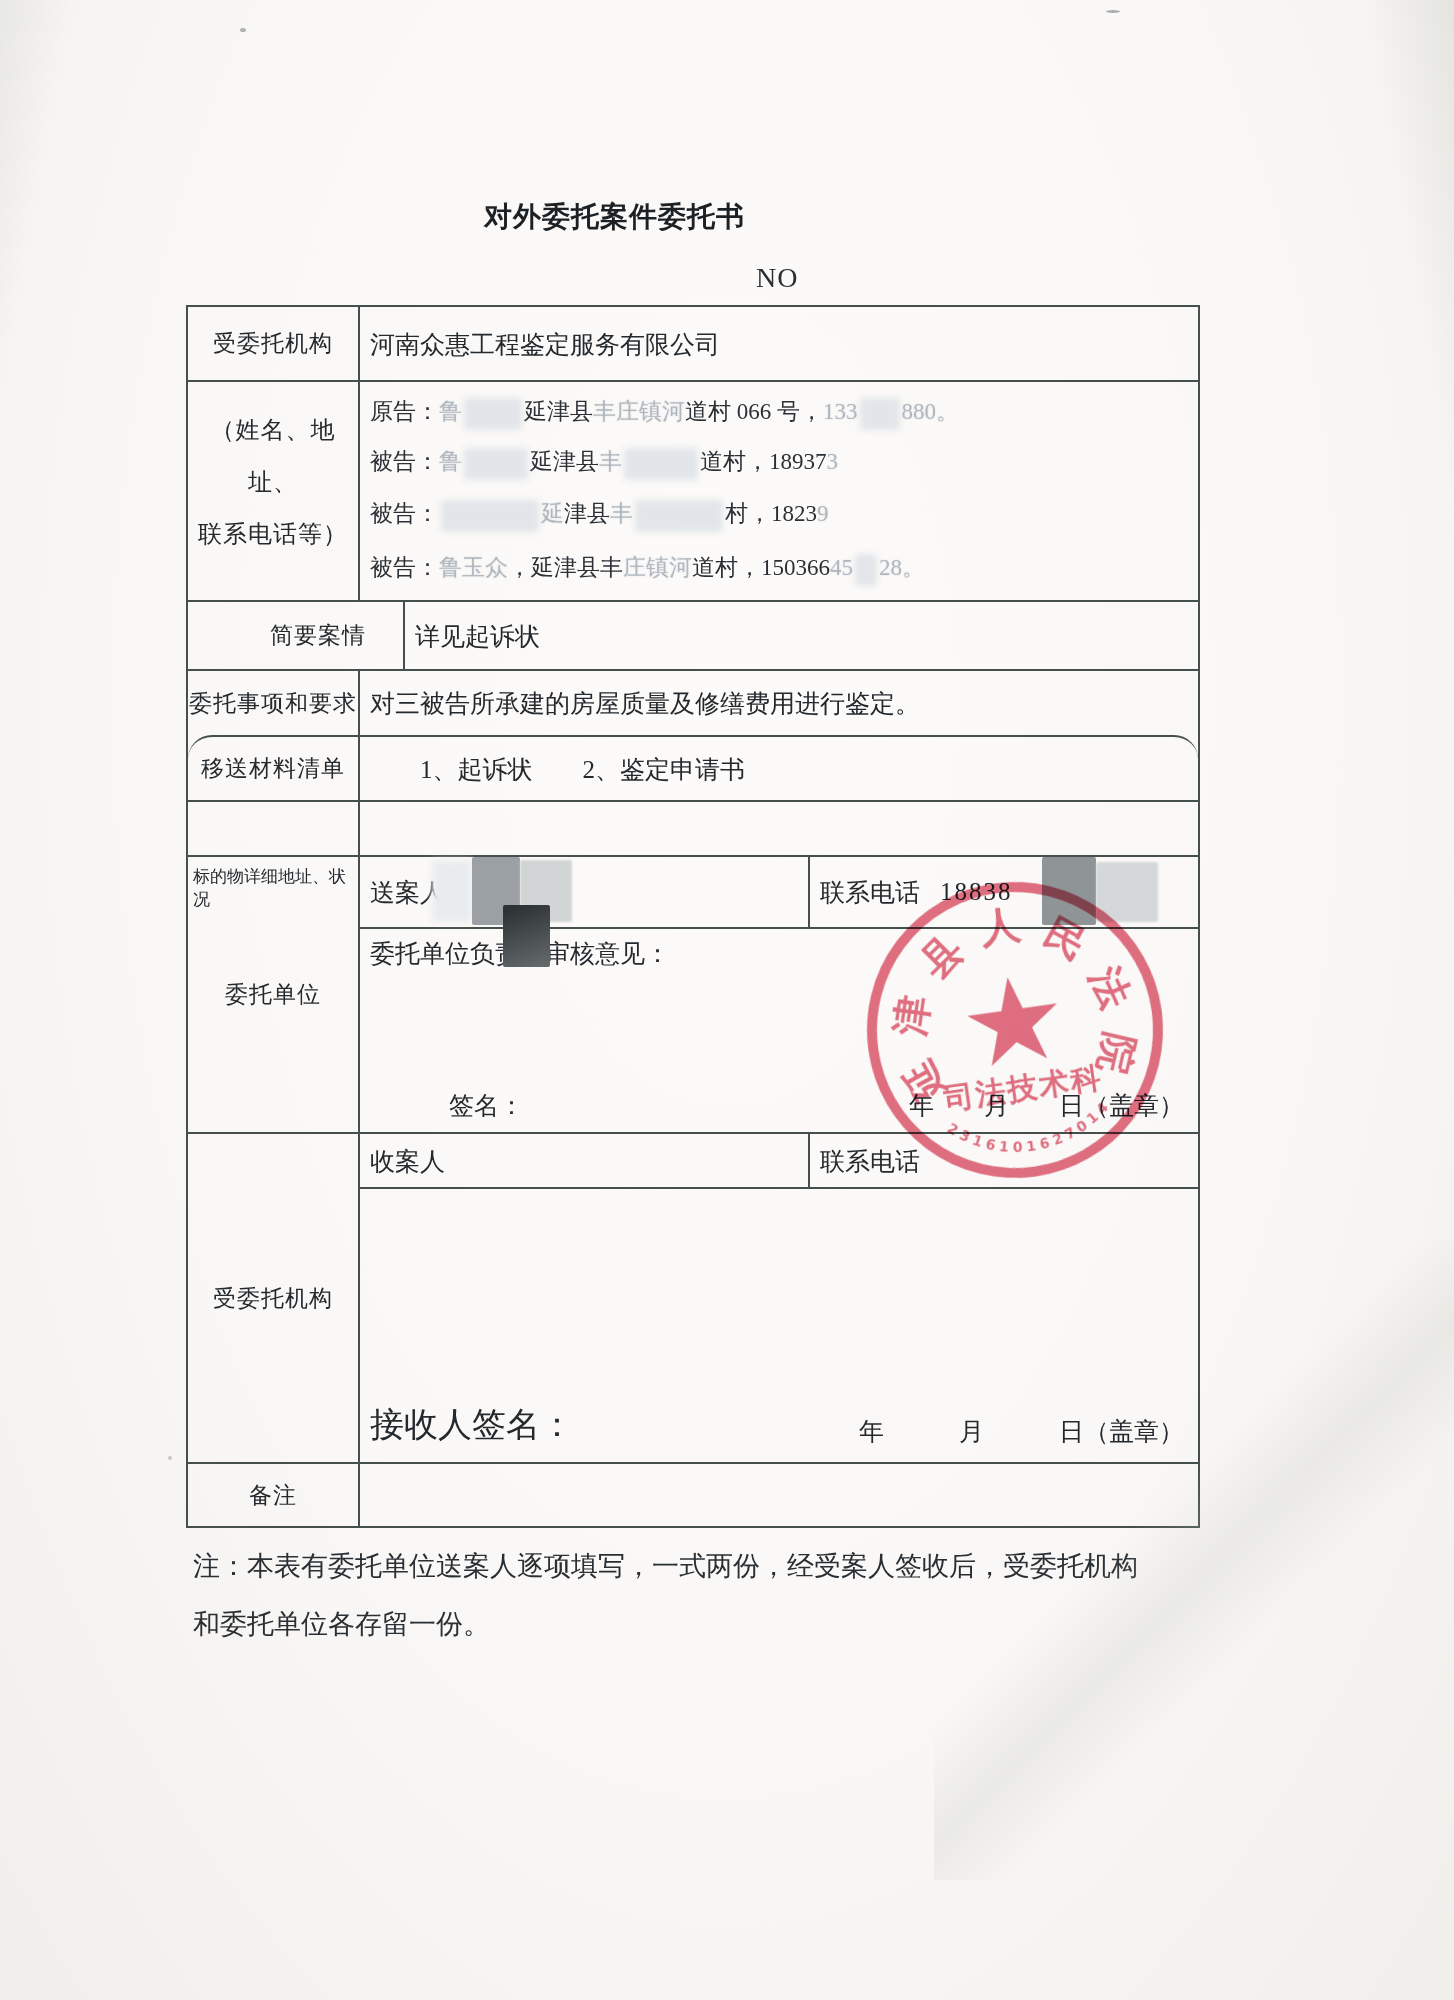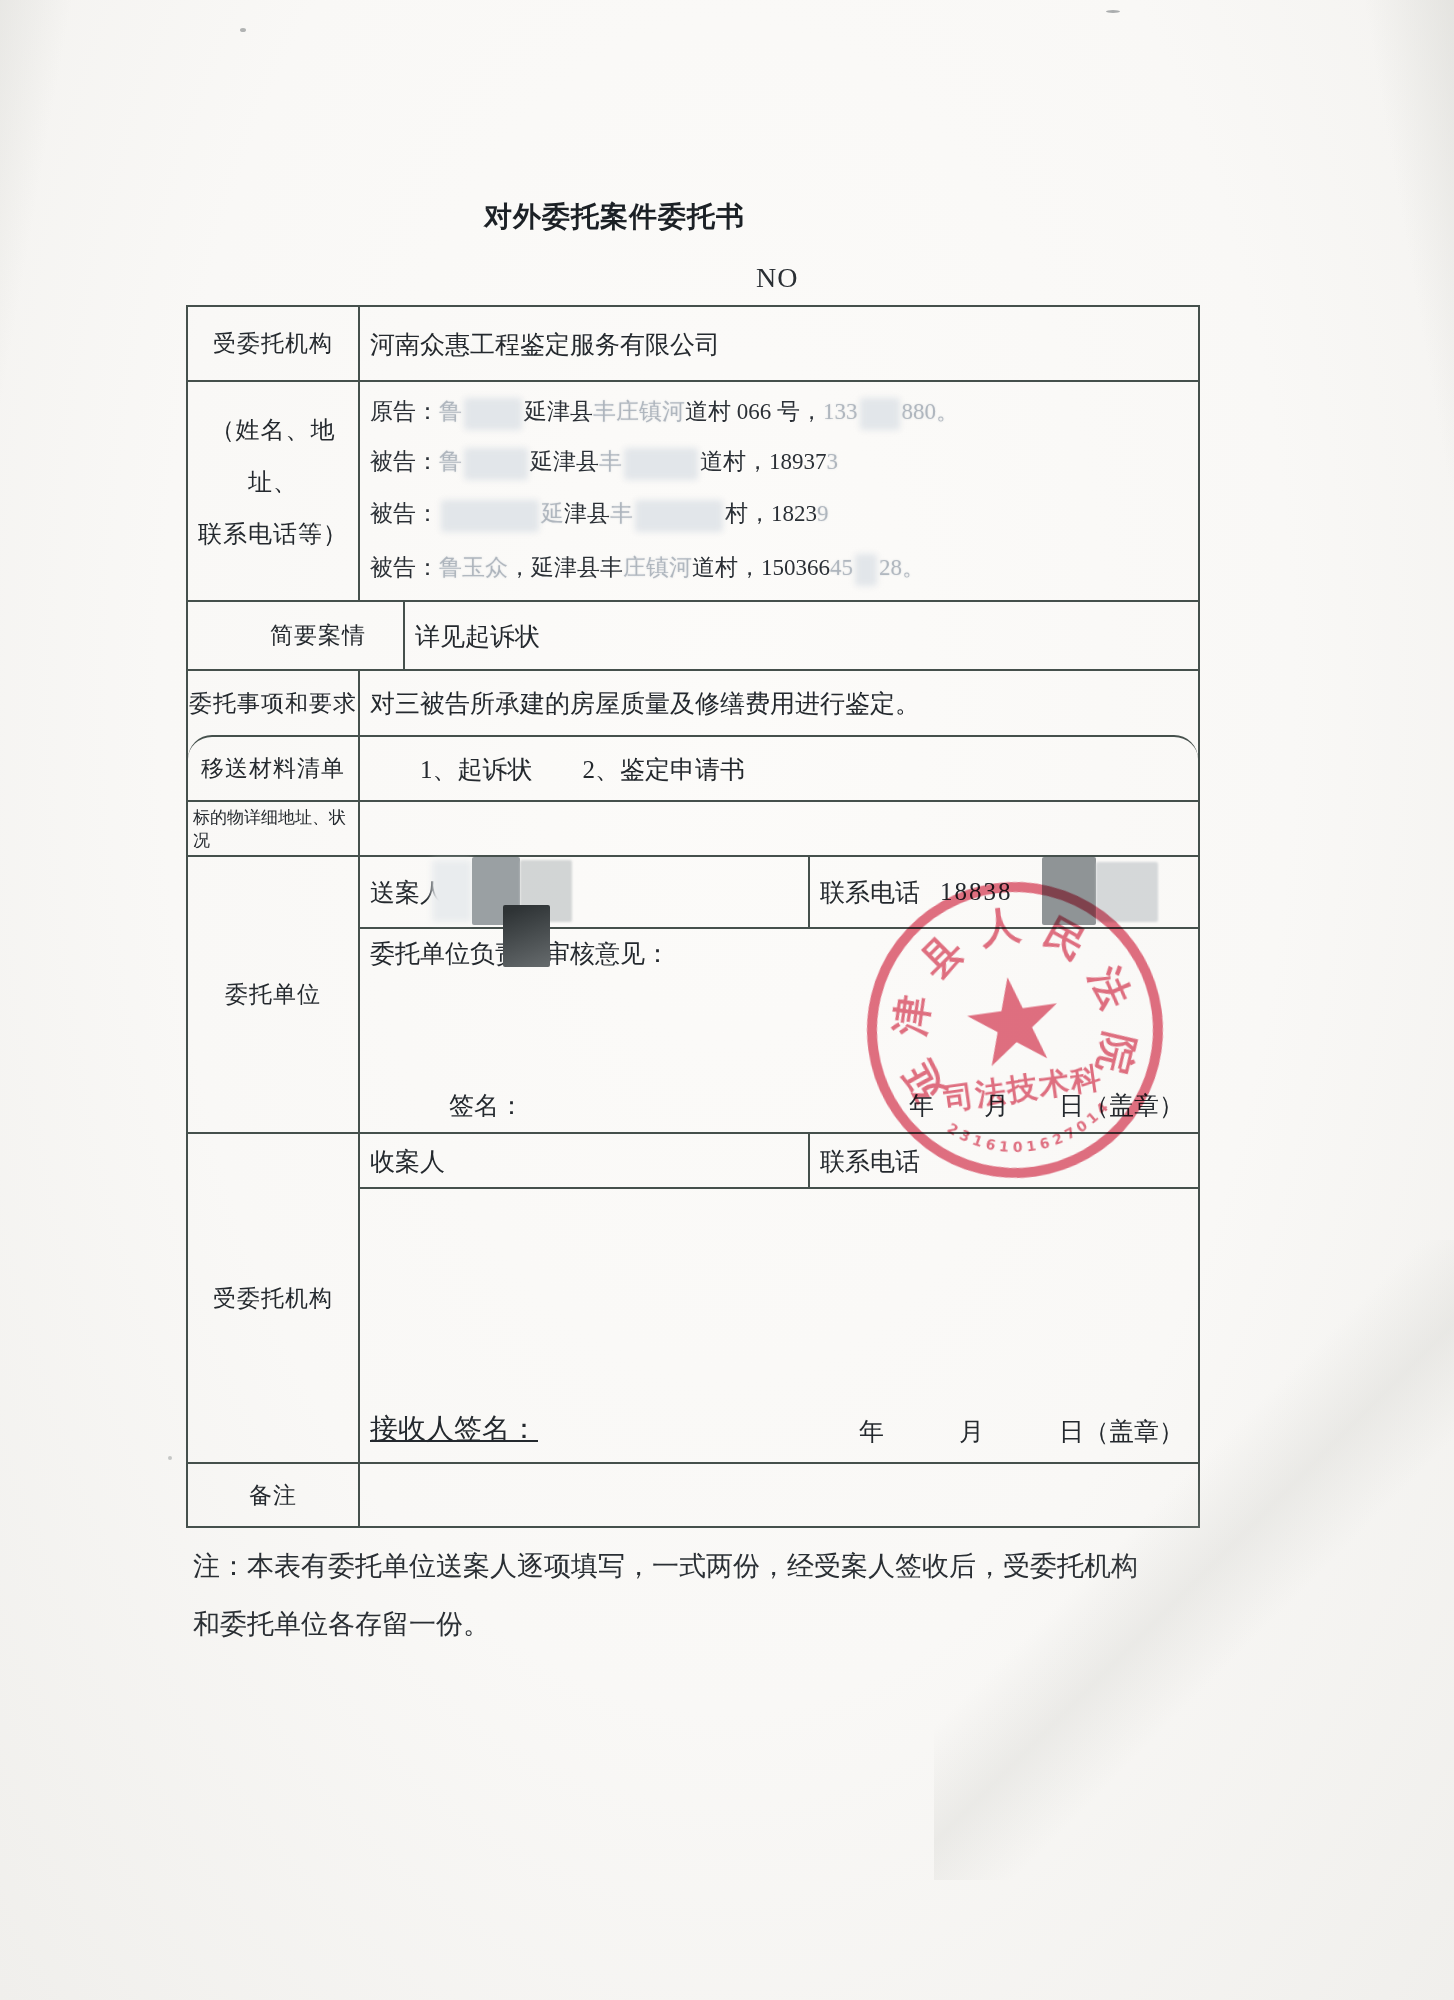--- a/index.html
+++ b/index.html
@@ -46,42 +46,42 @@
     display:flex;align-items:center;justify-content:center;
     font-size:23px;letter-spacing:1px;text-align:center;
     box-sizing:border-box;
   }
   .val{flex:1;position:relative;box-sizing:border-box;}
   .val-text{
     position:absolute;left:10px;top:50%;transform:translateY(-50%);
     font-size:25px;white-space:nowrap;
   }
   .r1{height:73px;} .r2{height:220px;} .r3{height:69px;padding-left:45px;} .r4{height:66px;}
-  .r5{height:65px;border-radius:24px;} .r6{height:55px;} .r7{height:277px;} .r8{height:330px;}
+  .r5{height:65px;border-radius:24px;} .r6{height:55px;flex-direction:column;} .r7{height:277px;} .r8{height:330px;}
   .r9{height:64px;}
   .lab-multiline{flex-direction:column;justify-content:flex-start;padding-top:22px;line-height:52px;font-size:24px;}
   .lab-small{font-size:17px;letter-spacing:0;justify-content:flex-start;padding-left:5px;text-align:left;}
   .r5 .val-text{left:60px;}
   
   .pline{position:absolute;left:10px;font-size:23px;white-space:nowrap;color:#2b3036;}
   .seg-n{}
   .seg-f{color:rgba(124,135,150,.5);text-shadow:0 0 2px rgba(150,160,175,.35);}
   .seg-g{display:inline-block;height:32px;vertical-align:middle;background:rgba(223,227,232,.9);border-radius:3px;filter:blur(3px);margin:0 2px;}
   
   .subrow{display:flex;box-sizing:border-box;border-bottom:2px solid var(--line);}
   .sub-a{width:450px;flex:0 0 450px;border-right:2px solid var(--line);position:relative;box-sizing:border-box;}
   .sub-b{flex:1;position:relative;}
   .r7a{height:72px;} .r8a{height:55px;}
   .r7b{height:203px;position:relative;} .r8b{height:273px;position:relative;}
   .cell-label{position:absolute;left:10px;top:50%;transform:translateY(-50%);font-size:25px;white-space:nowrap;}
   .phone-val{position:absolute;left:130px;top:50%;transform:translateY(-50%);font-size:25px;letter-spacing:2px;}
   .review-line{position:absolute;left:10px;top:8px;font-size:25px;white-space:nowrap;}
   .sign-label{position:absolute;left:89px;bottom:10px;font-size:25px;white-space:nowrap;}
   .date-label{position:absolute;right:14px;bottom:10px;font-size:25px;white-space:nowrap;}
-  .recv-sign-label{position:absolute;left:10px;bottom:14px;font-size:28px;white-space:nowrap;text-decoration:underline;}
+  .recv-sign-label{position:absolute;left:10px;bottom:14px;font-size:34px;white-space:nowrap;}
   .recv-date-label{position:absolute;right:14px;bottom:14px;font-size:25px;white-space:nowrap;}
   
   .doc-note{position:absolute;left:193px;top:1537px;width:1050px;font-size:27px;line-height:58px;color:#2a2f34;}
   
   .redact{position:absolute;border-radius:2px;}
   .rd-sender-soft{left:432px;top:860px;width:40px;height:62px;background:#e9ecee;filter:blur(3px);}
   .rd-sender{left:472px;top:857px;width:48px;height:68px;background:#9aa0a3;}
   .rd-sender-lt{left:520px;top:860px;width:52px;height:62px;background:#c9cccd;opacity:.8;filter:blur(1px);}
   .rd-review{left:503px;top:905px;width:47px;height:62px;background:linear-gradient(160deg,#2e3335 10%,#63686a 95%);filter:blur(.5px);}
   .rd-phone{left:1042px;top:857px;width:54px;height:68px;background:#8f9496;}

